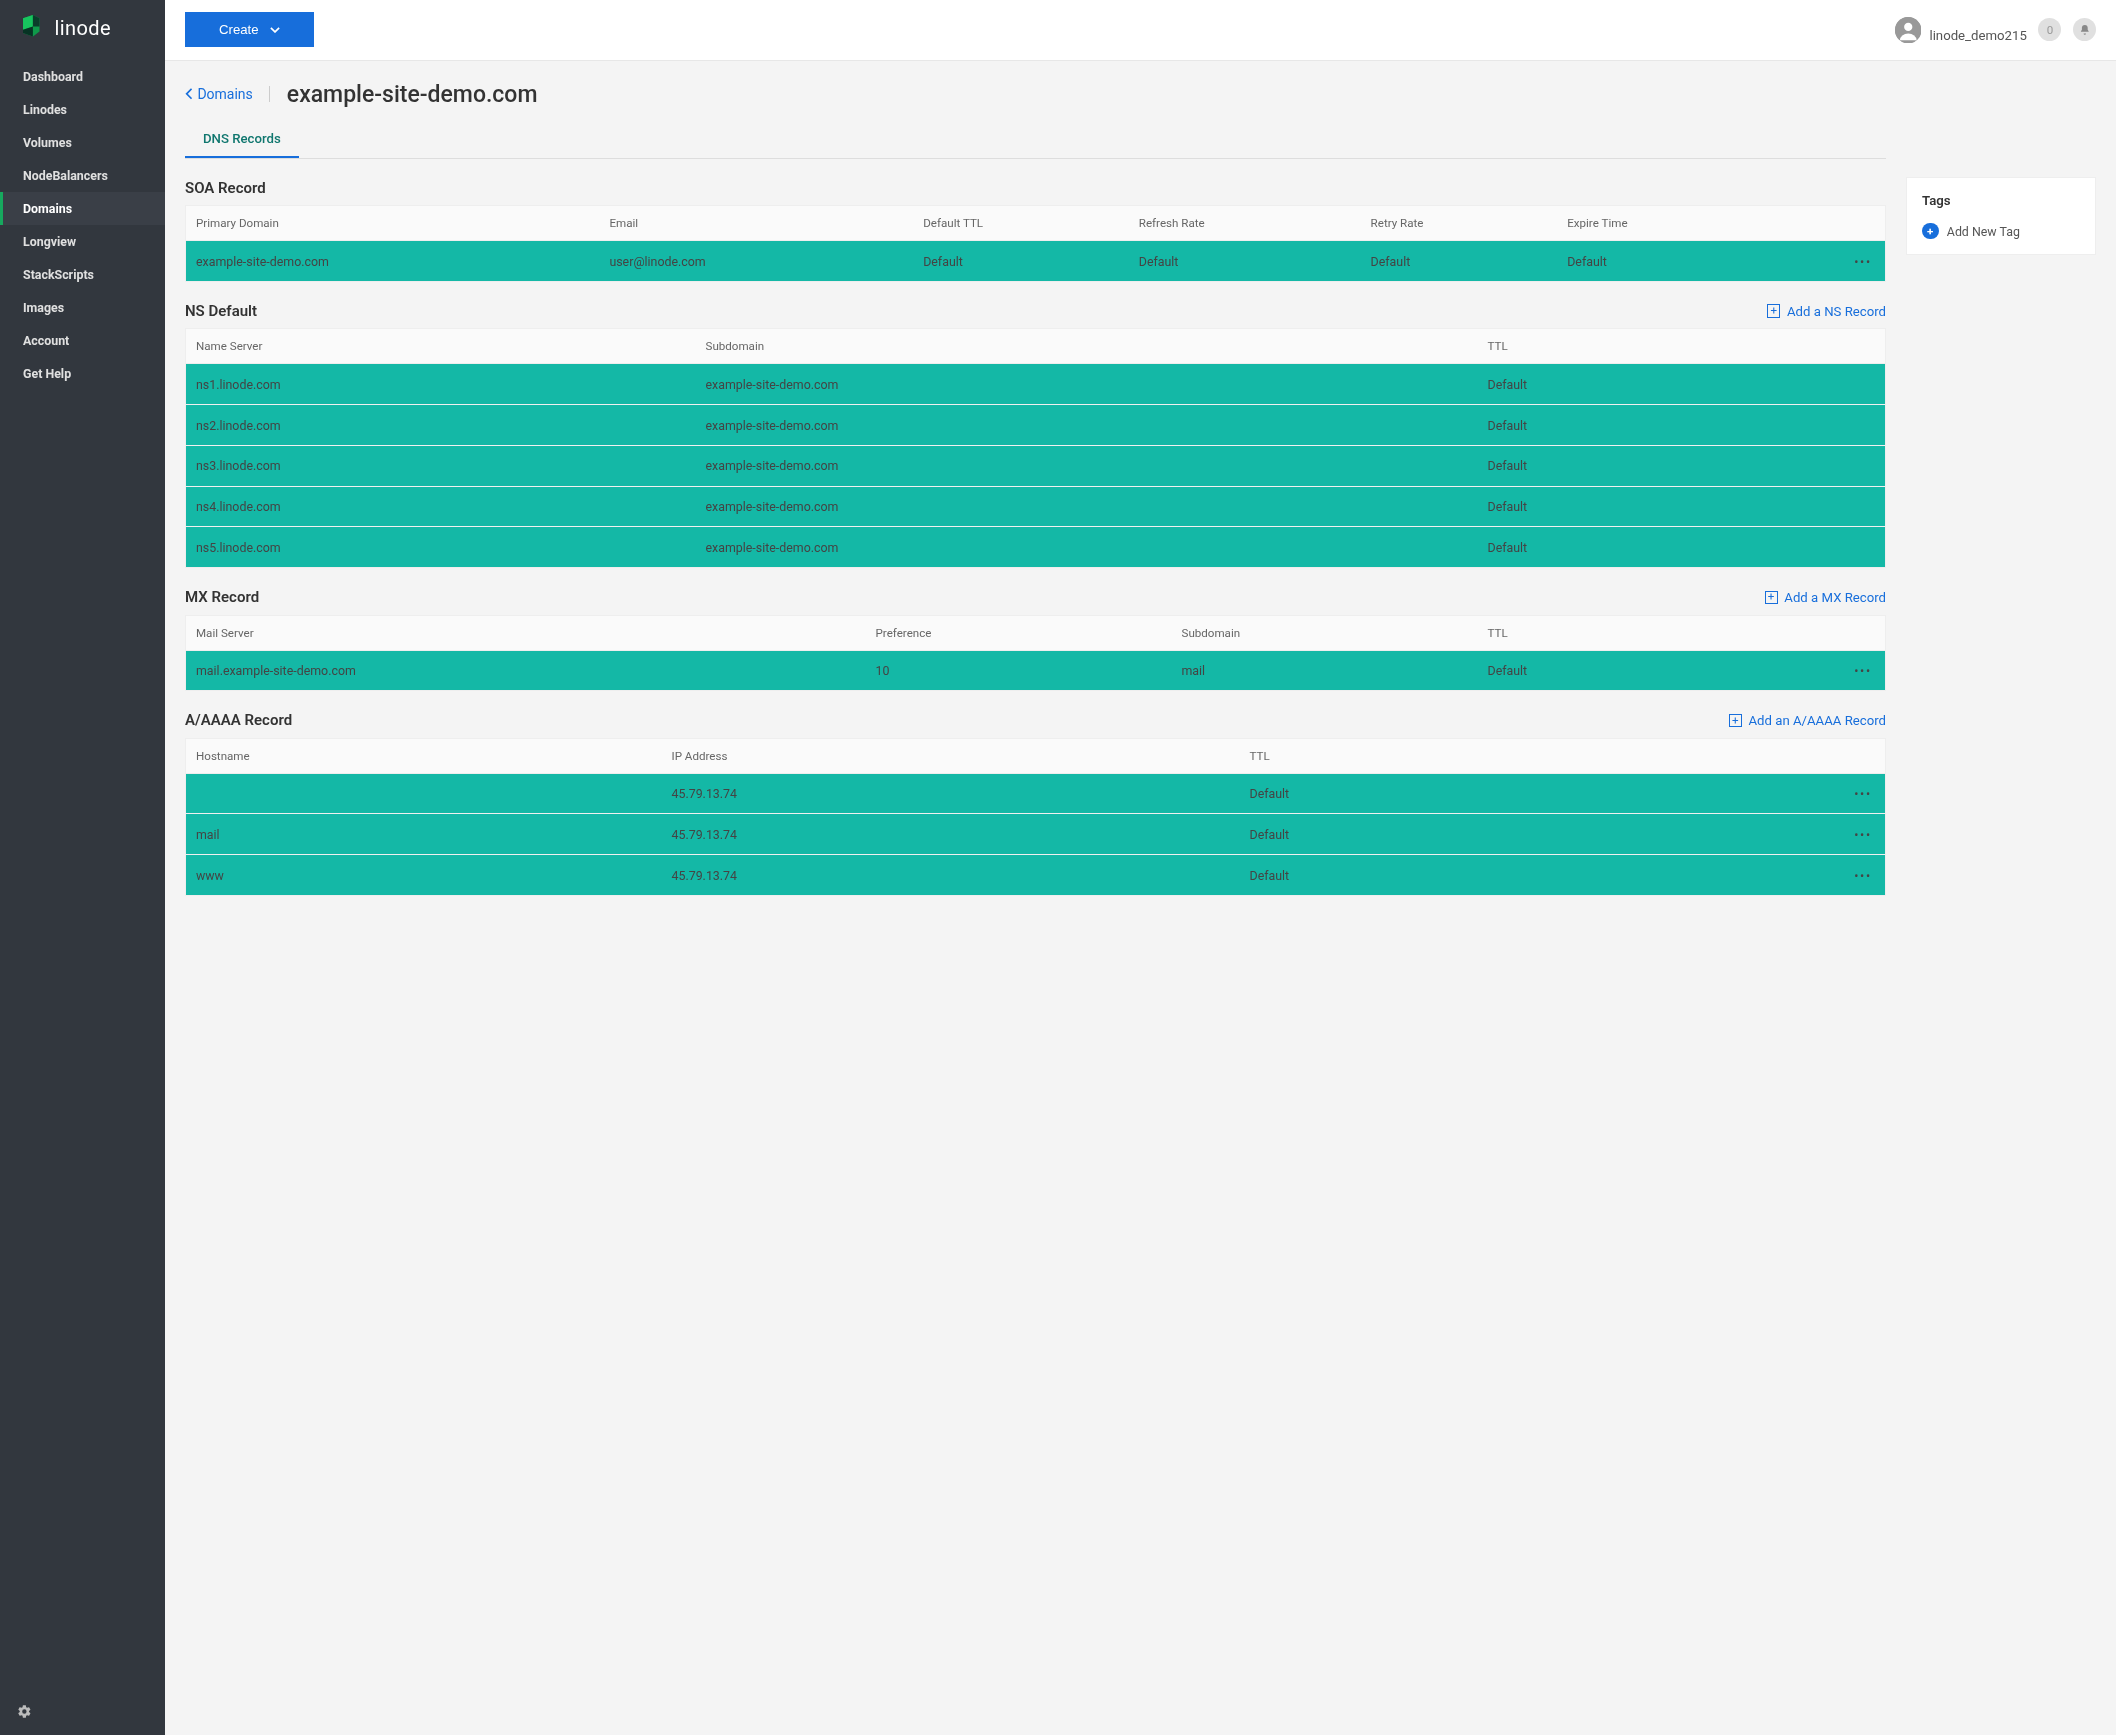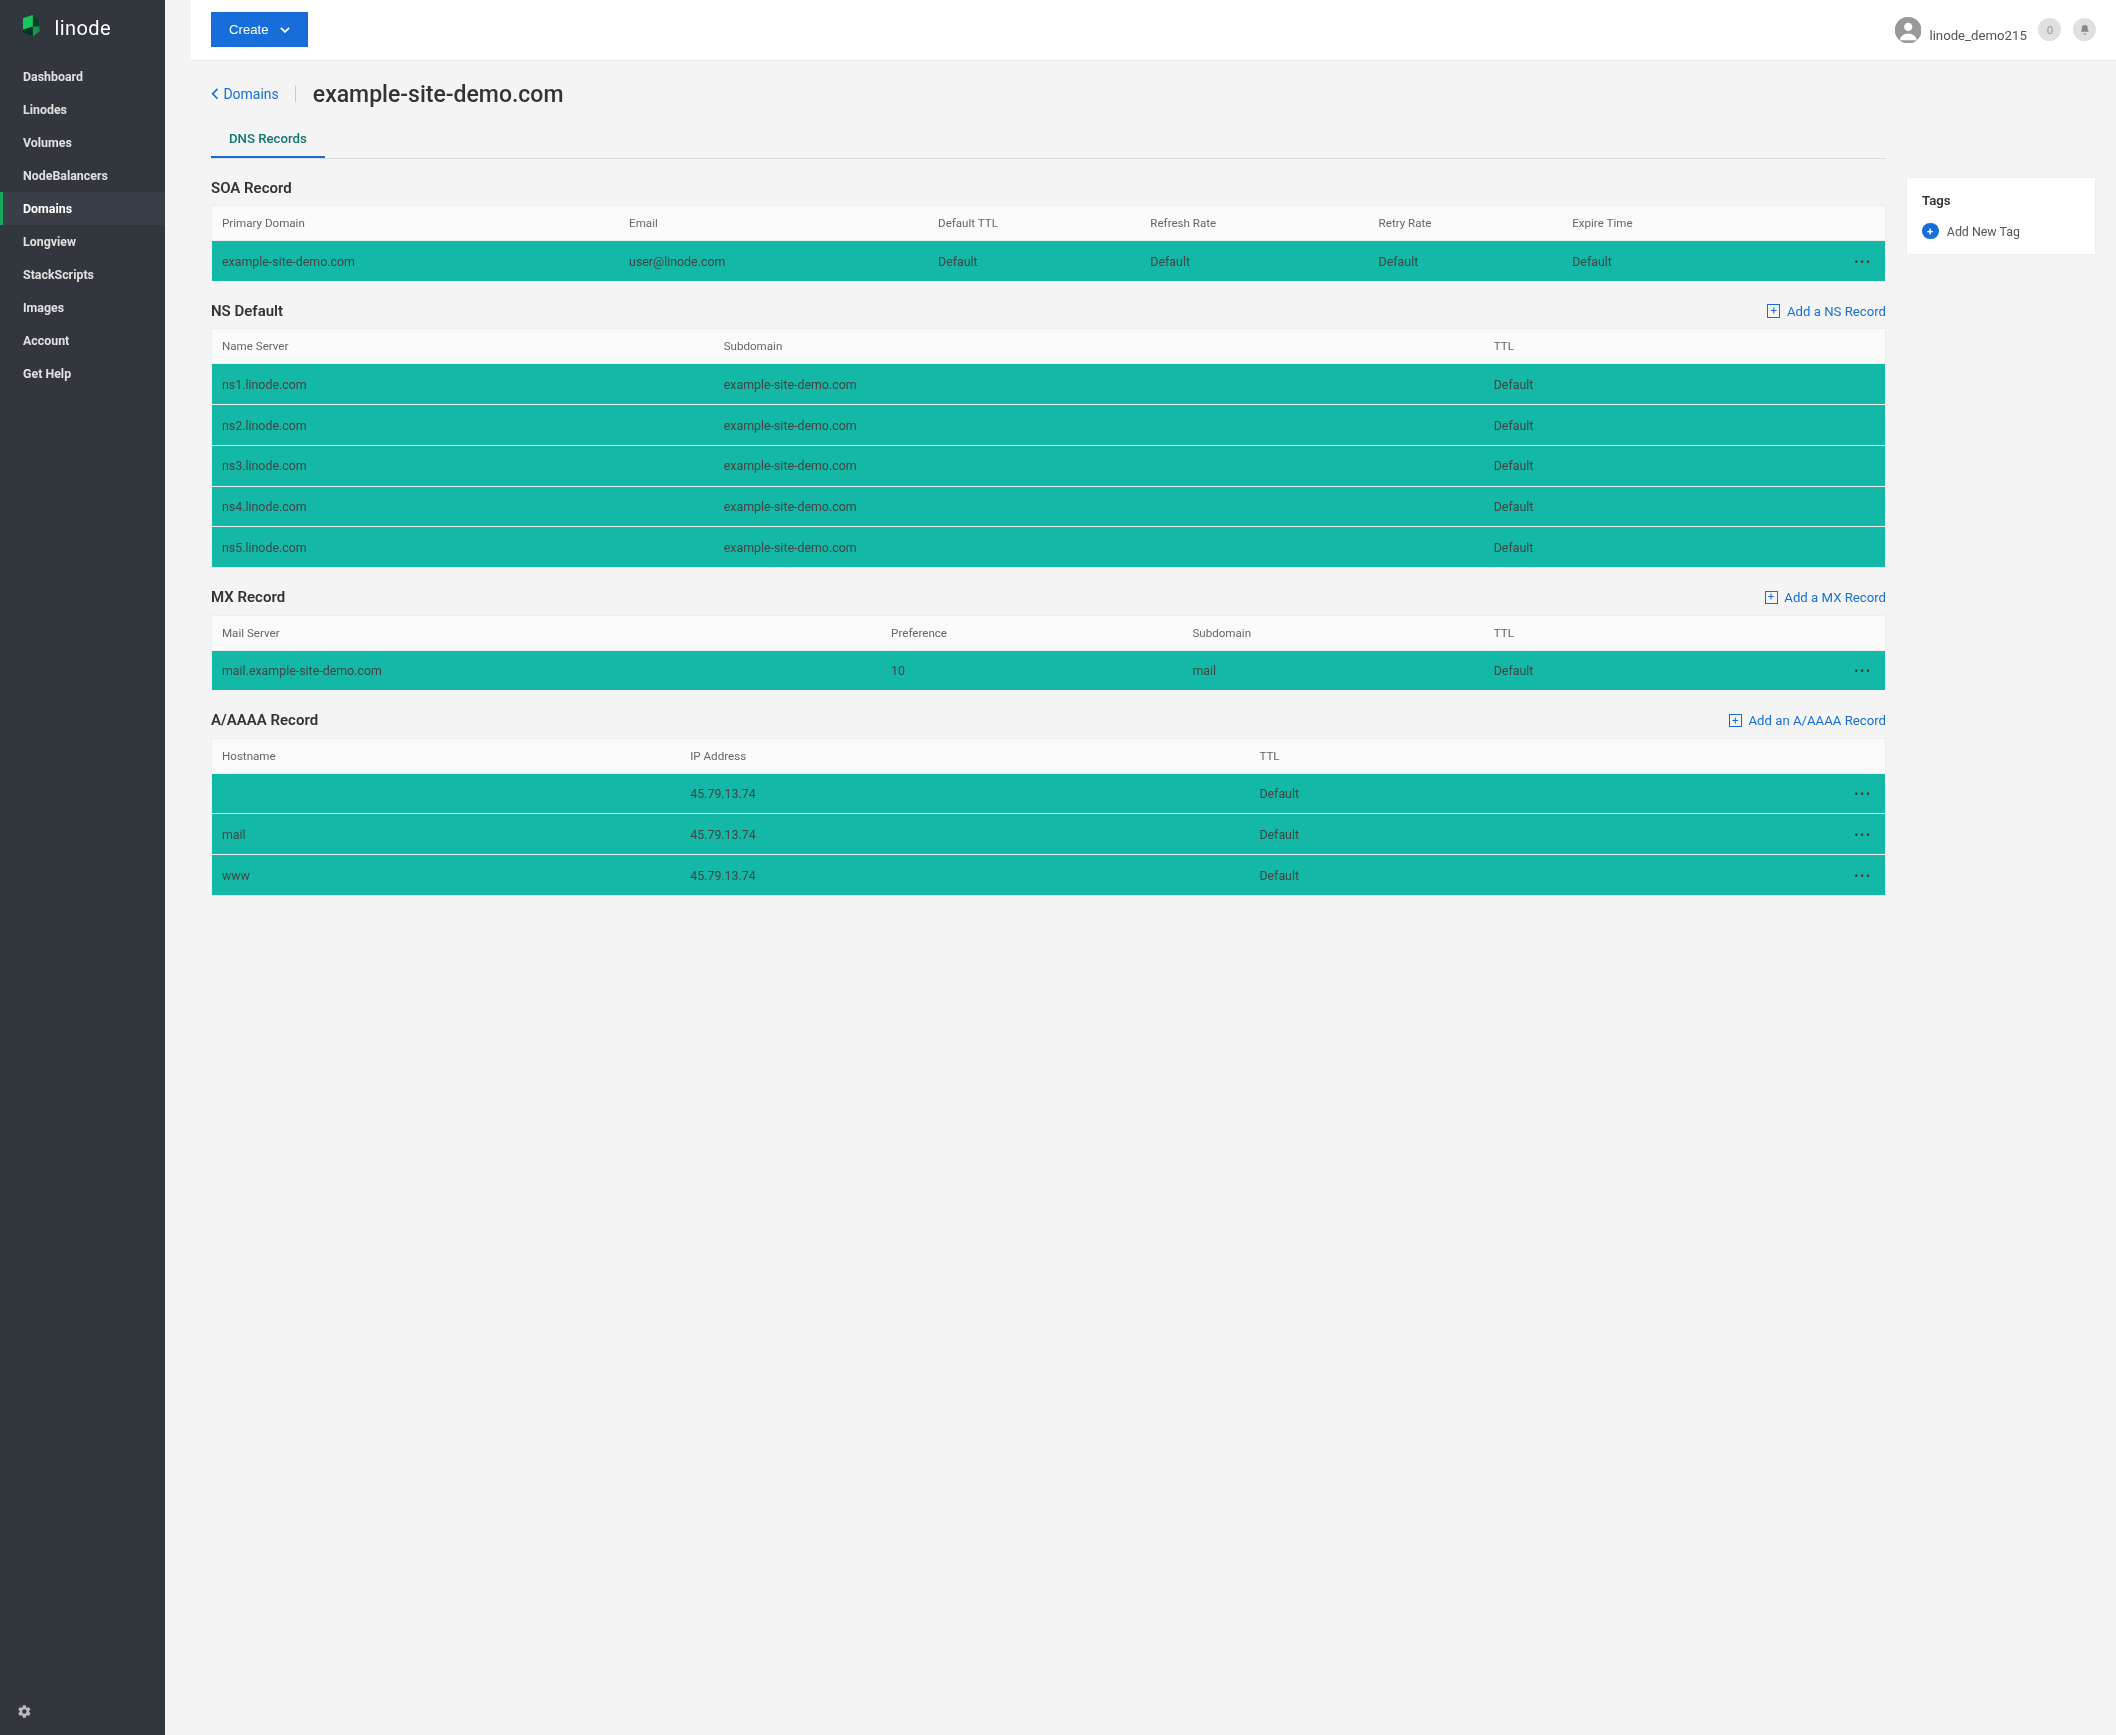--- a/index.html
+++ b/index.html
@@ -1,35 +1,35 @@
 <!DOCTYPE html>
 <html style="font-size:13.2px"><head>
 <meta charset="utf-8">
 <style>
 * { box-sizing: border-box; margin: 0; padding: 0; }
 body { font-family: -apple-system, BlinkMacSystemFont, "Segoe UI", Roboto, "Helvetica Neue", Arial, sans-serif; background: #f4f4f4; color: #333; }
-.app { display: flex; min-height: 100vh; gap: 26px; }
+.app { display: flex; min-height: 100vh; }
 
 
 .sidebar { width: 165px; background: #32373e; color: #ccc; display: flex; flex-direction: column; flex-shrink: 0; }
 .logo-area { display: flex; align-items: center; padding: 15px 18px 18px 18px; gap: 10px; }
 .logo-mark { width: 26.5px; height: 26.5px; position: relative; }
 .logo-text { color: #fff; font-size: 20px; font-weight: 400; letter-spacing: 0.4px; }
 .nav { list-style: none; font-weight: bold; }
 .nav li { padding: 9px 23px; font-size: 12.4px; color: #e0e0e0; cursor: pointer; }
 .nav li.active { background: #3a3f47; border-left: 3.3px solid #17a85e; padding-left: 20px; color: #fff; }
 .sidebar-spacer { flex: 1; }
 .sidebar-footer { padding: 16.5px; text-align: center; color: #aaa; font-size: 15px; }
 
 
 .main { flex: 1; display: flex; flex-direction: column; background: #f4f4f4; }
 
 
 .topbar { background: #fff; border-bottom: 0.8px solid #e7e7e7; display: flex; align-items: center; padding: 12.4px 20px; gap: 15px; }
-.create-btn { background: #176edb; color: #fff; border: none; padding: 10px 18px; font-size: 13.2px; display: flex; align-items: center; gap: 11.6px; cursor: pointer; }
+.create-btn { background: #176edb; color: #fff; border: none; padding: 10px 34px; font-size: 13.2px; display: flex; align-items: center; gap: 11.6px; cursor: pointer; }
 .create-btn .chev { font-size: 10px; }
 .search-wrap { flex: 1; background: #f4f4f4; display: flex; align-items: center; padding: 0 13.2px; height: 38px; max-width: 438px; }
 .search-wrap input { border: none; background: transparent; font-size: 13.2px; width: 100%; outline: none; color: #555; }
 .search-icon { color: #b0b0b0; margin-right: 10px; }
 .topbar-right { display: flex; align-items: center; gap: 11.6px; margin-left: auto; }
 .user-row { display: flex; align-items: flex-end; gap: 8.3px; }
 .user-avatar { width: 26.5px; height: 26.5px; border-radius: 50%; background: #999; display: flex; align-items: center; justify-content: center; }
 .user-name { font-size: 13.2px; color: #555; }
 .badge-circle { width: 23px; height: 23px; border-radius: 50%; background: #e0e0e0; color: #999; display: flex; align-items: center; justify-content: center; font-size: 11.6px; }
 .bell-circle { width: 23px; height: 23px; border-radius: 50%; background: #e0e0e0; color: #888; display: flex; align-items: center; justify-content: center; }

